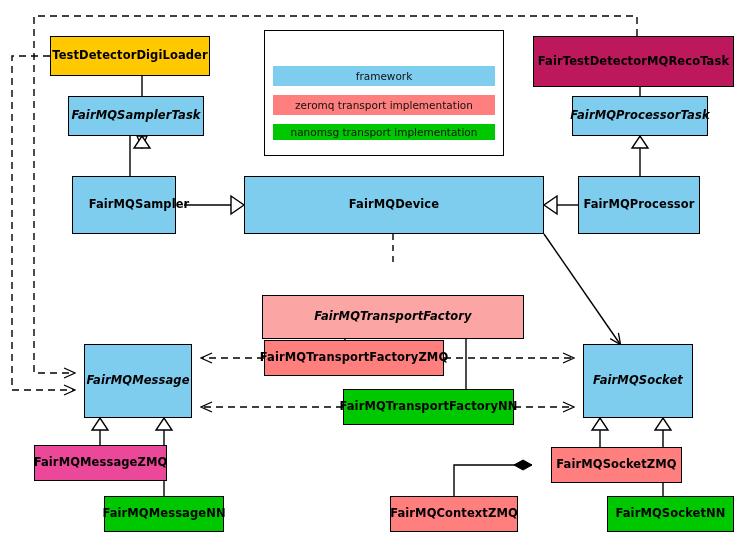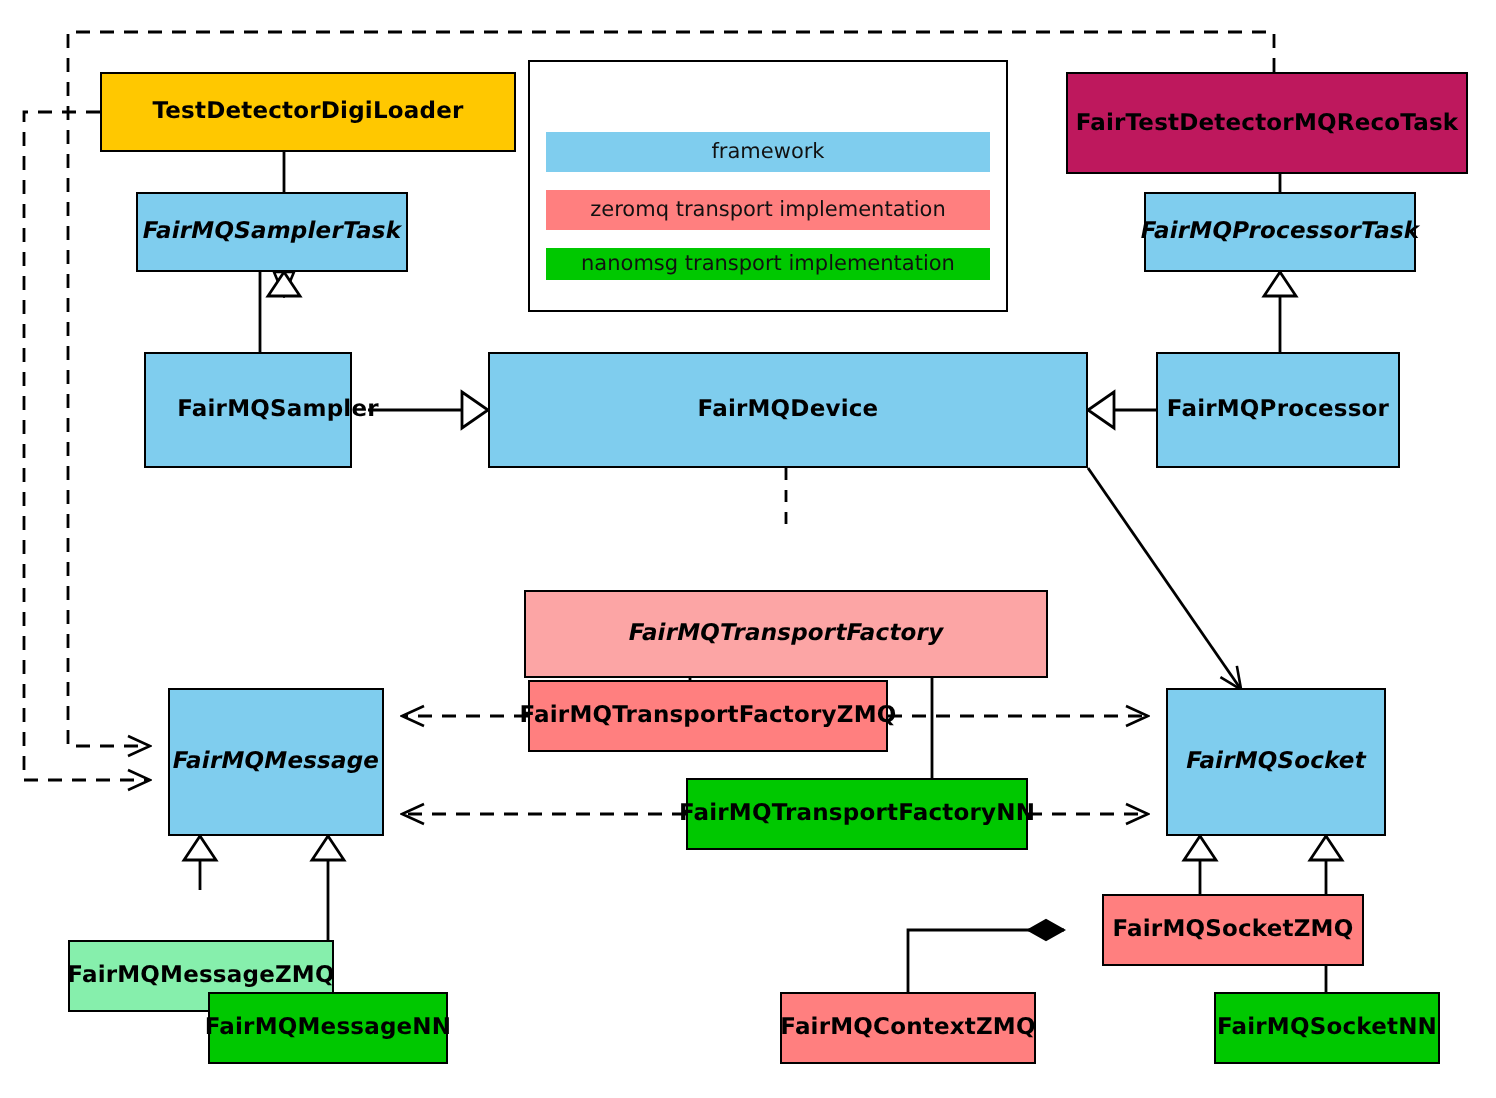--- a/index.html
+++ b/index.html
@@ -90,21 +90,21 @@
       <path d="M592,430 L608,430 L600,418 z"></path>
       <path d="M655,430 L671,430 L663,418 z"></path>
     </g>
   </svg>
 
   <div class="legend-box" style="left:264px;top:30px;width:240px;height:126px;"></div>
   <div class="legend-row" style="left:273px;top:66px;width:222px;height:20px;background:#7FCDEE;">framework</div>
   <div class="legend-row" style="left:273px;top:95px;width:222px;height:20px;background:#FF7F7F;">zeromq transport implementation</div>
   <div class="legend-row" style="left:273px;top:124px;width:222px;height:16px;background:#00C800;">nanomsg transport implementation</div>
 
-  <div class="node" style="left:50px;top:36px;width:208px;height:40px;background:#FFC800;">TestDetectorDigiLoader</div>
+  <div class="node" style="left:50px;top:36px;width:160px;height:40px;background:#FFC800;">TestDetectorDigiLoader</div>
 
   <div class="node" style="left:533px;top:36px;width:201px;height:51px;background:#be185d;">FairTestDetectorMQRecoTask</div>
 
   <div class="node abstract" style="left:68px;top:96px;width:136px;height:40px;background:#7FCDEE;">FairMQSamplerTask</div>
 
   <div class="node abstract" style="left:572px;top:96px;width:136px;height:40px;background:#7FCDEE;">FairMQProcessorTask</div>
 
   <div class="node" style="left:72px;top:176px;width:104px;height:58px;background:#7FCDEE;padding-left:30px;">FairMQSampler</div>
 
   <div class="node" style="left:244px;top:176px;width:300px;height:58px;background:#7FCDEE;">FairMQDevice</div>
@@ -114,23 +114,23 @@
   <div class="node abstract" style="left:262px;top:265px;width:262px;height:44px;background:#fca5a5;margin-top:30px;">FairMQTransportFactory</div>
 
   <div class="node" style="left:264px;top:340px;width:180px;height:36px;background:#FF7F7F;">FairMQTransportFactoryZMQ</div>
 
   <div class="node" style="left:343px;top:389px;width:171px;height:36px;background:#00C800;">FairMQTransportFactoryNN</div>
 
   <div class="node abstract" style="left:84px;top:344px;width:108px;height:74px;background:#7FCDEE;">FairMQMessage</div>
 
   <div class="node abstract" style="left:583px;top:344px;width:110px;height:74px;background:#7FCDEE;">FairMQSocket</div>
 
-  <div class="node" style="left:34px;top:445px;width:133px;height:36px;background:#86efac;margin-top:25px;">FairMQMessageZMQ</div>
+  <div class="node" style="left:34px;top:445px;width:133px;height:36px;background:#ec4899;">FairMQMessageZMQ</div>
 
   <div class="node" style="left:104px;top:496px;width:120px;height:36px;background:#00C800;">FairMQMessageNN</div>
 
   <div class="node" style="left:551px;top:447px;width:131px;height:36px;background:#FF7F7F;">FairMQSocketZMQ</div>
 
-  <div class="node" style="left:607px;top:496px;width:113px;height:36px;background:#00C800;">FairMQSocketNN</div>
+  <div class="node" style="left:607px;top:496px;width:127px;height:36px;background:#00C800;">FairMQSocketNN</div>
 
   <div class="node" style="left:390px;top:496px;width:128px;height:36px;background:#FF7F7F;">FairMQContextZMQ</div>
 
 </div>
 
 </body></html>

